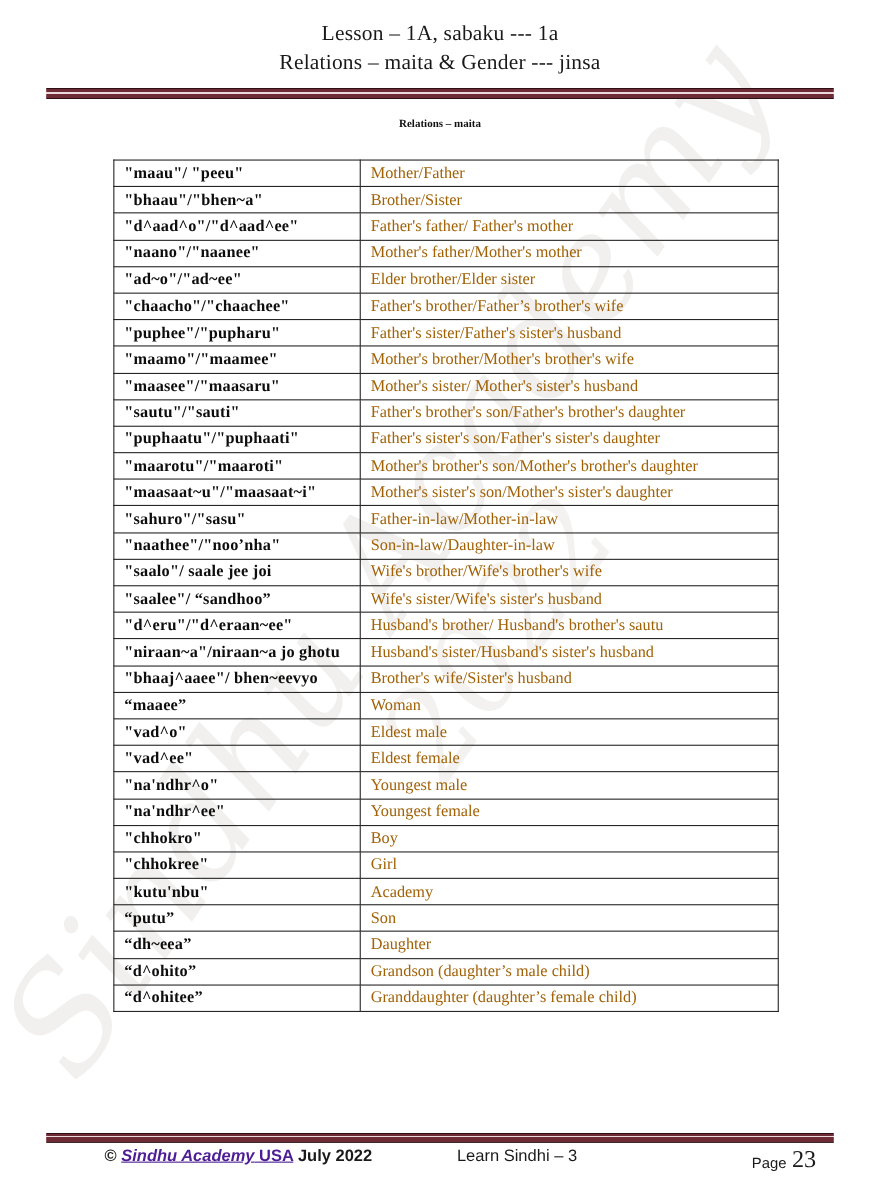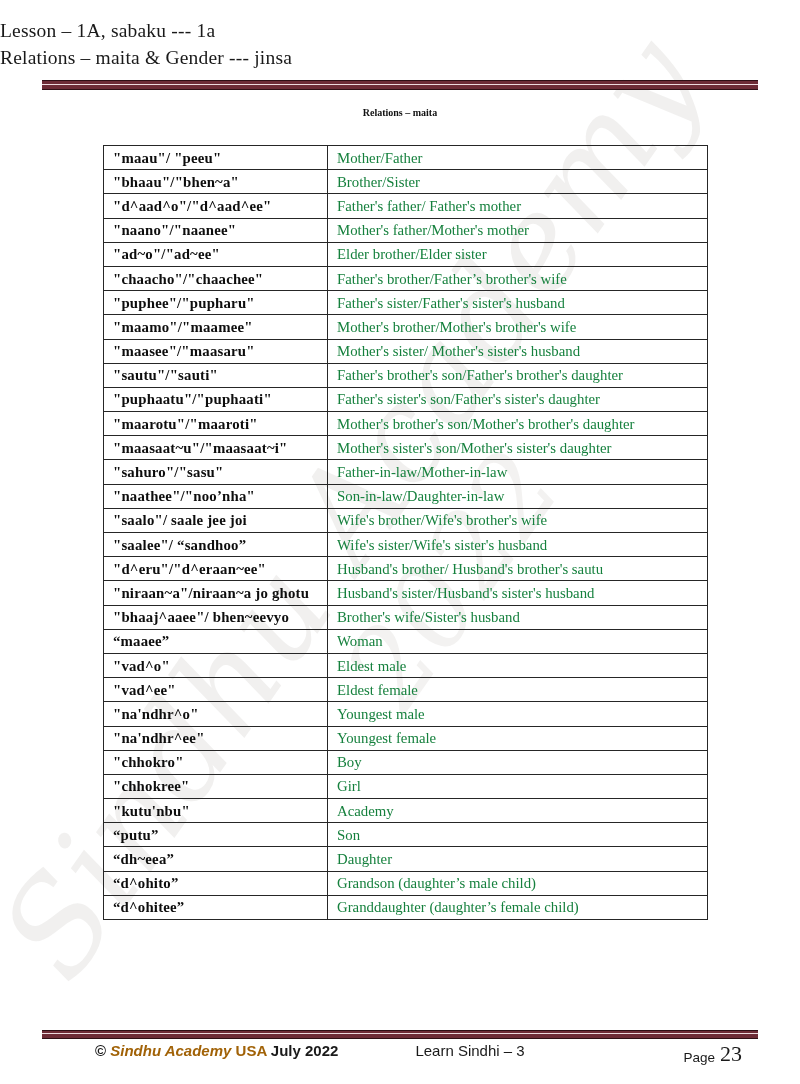--- a/index.html
+++ b/index.html
@@ -33,21 +33,21 @@
   .watermark .wm2 {
     font-family: "DejaVu Serif", serif;
     font-style: italic;
     font-size: 110px;
     color: rgba(104, 88, 74, 0.08);
     white-space: nowrap;
     line-height: 1.1;
   }
 
   
-  .header { position: relative; z-index: 1; padding-top: 17px; }
+  .header { position: relative; z-index: 1; text-align: center; padding-top: 17px; }
   .header .line { font-size: 19.5px; line-height: 27px; color: #191919; letter-spacing: 0.2px; }
 
   .rule {
     position: relative; z-index: 1;
     margin: 9px 42px 0 42px;
     height: 10px;
     background: linear-gradient(to bottom,
       #2e0f15 0px, #2e0f15 1px,
       #6d2b36 1px, #6d2b36 4px,
       #ecd9dd 4px, #ecd9dd 5px,
@@ -81,21 +81,21 @@
     line-height: 18px;
     overflow: hidden;
     white-space: nowrap;
   }
   table.relations td.term {
     width: 210px;
     font-weight: bold;
     letter-spacing: 0.2px;
     color: #0d0d0d;
   }
-  table.relations td.meaning { color: #15803d; }
+  table.relations td.meaning { color: #a16207; }
 
   
   .footer-rule {
     position: absolute; z-index: 1;
     top: 1030px; left: 42px; right: 42px;
     height: 9px;
     background: linear-gradient(to bottom,
       #2e0f15 0px, #2e0f15 1px,
       #6d2b36 1px, #6d2b36 3px,
       #ecd9dd 3px, #ecd9dd 4px,
@@ -110,21 +110,22 @@
     color: #1a1a1a;
   }
   .footer .left { position: absolute; left: 95px; top: 0; font-weight: 600; }
   .footer .center {
     position: absolute; left: 50%; top: 0;
     transform: translateX(-50%) translateX(70px);
     font-weight: 400;
   }
   .footer .right { position: absolute; right: 58px; top: 0; }
   .footer a {
-    color: #a16207;
+    color: #4c1d95;
+    text-decoration: underline;
     cursor: pointer;
   }
   .footer a .it { font-style: italic; }
   .footer .page-label { font-size: 13.5px; }
   .footer .page-number {
     font-family: "Liberation Serif", serif;
     font-size: 22px;
     position: relative; top: -1.5px;
     margin-left: 5px;
   }

